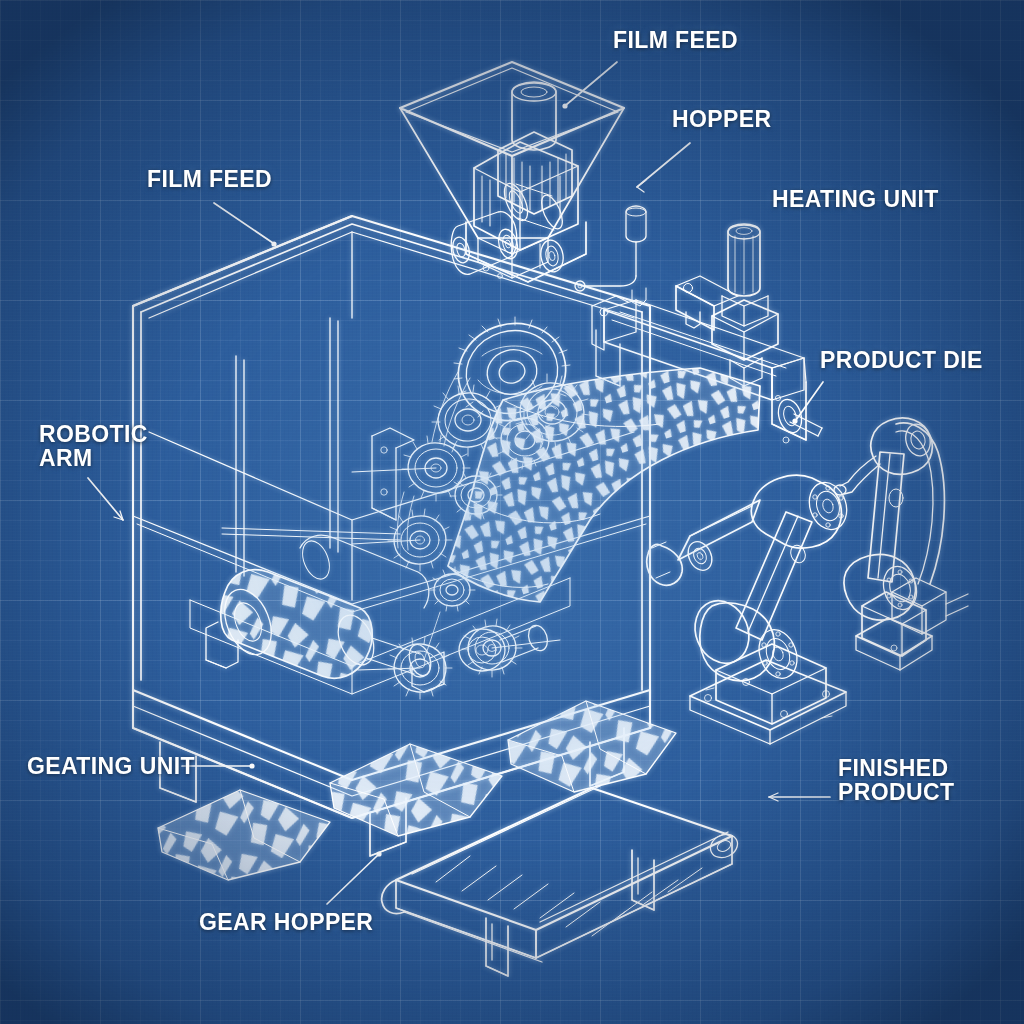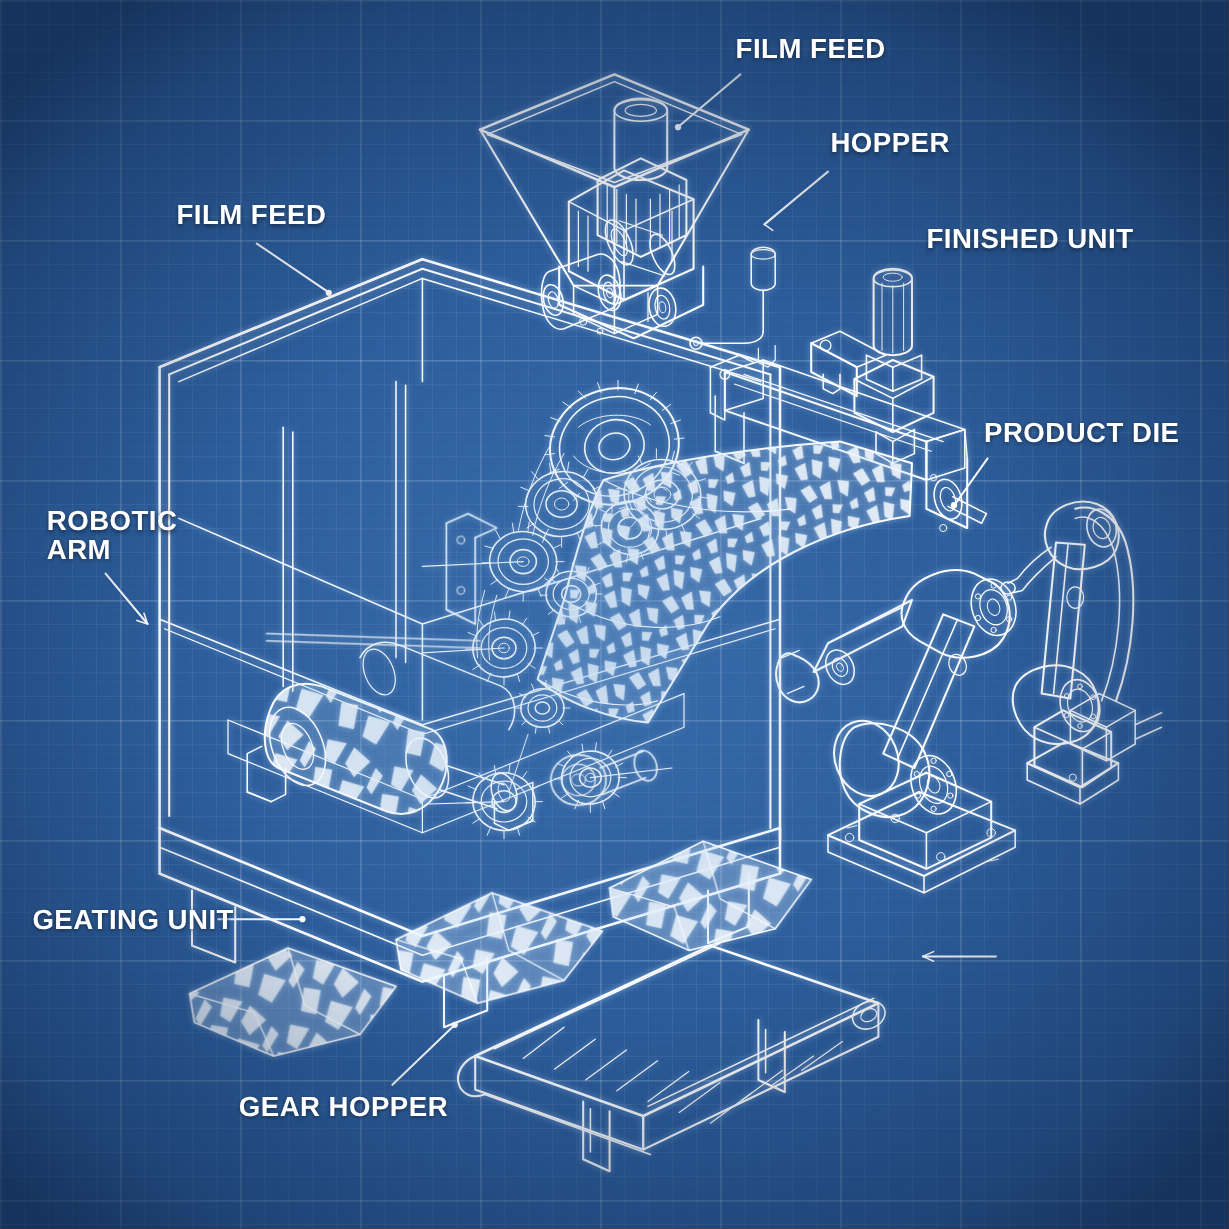--- a/index.html
+++ b/index.html
@@ -81,21 +81,21 @@
     color: #ffffff;
     font-weight: bold;
     font-size: 23px;
     line-height: 1.04;
     letter-spacing: 0.4px;
     white-space: pre-line;
     text-shadow: 0 1px 4px rgba(6,22,46,.85), 0 0 10px rgba(150,195,240,.30);
     pointer-events: auto;
   }
   .lbl-film-feed-top   { left: 613px; top: 29px; }
-  .lbl-hopper          { left: 692px; top: 108px; }
+  .lbl-hopper          { left: 672px; top: 108px; }
   .lbl-heating-unit    { left: 772px; top: 188px; }
   .lbl-cutting-die     { left: 820px; top: 349px; }
   .lbl-film-feed-left  { left: 147px; top: 168px; }
   .lbl-robotic-arm     { left: 14px;  top: 423px; margin-left: 25px; }
   .lbl-geating-unit    { left: 27px;  top: 755px; }
   .lbl-gear-train      { left: 199px; top: 911px; }
   .lbl-finished-product{ left: 838px; top: 757px; }
 </style>
 </head>
 <body>
@@ -716,21 +716,23 @@
 
       <path class="ln w17" d="M830 797 L769 797"></path>
       <path class="ln w13" d="M769 797 L778 793 M769 797 L778 801"></path>
     </g>
   </svg>
 
   <div class="bp-vignette"></div>
 
   <div class="label lbl-film-feed-top">FILM FEED</div>
   <div class="label lbl-hopper">HOPPER</div>
-  <div class="label lbl-heating-unit">FINISHED UNIT</div>
+  <div class="label lbl-heating-unit">HEATING UNIT</div>
   <div class="label lbl-cutting-die">PRODUCT DIE</div>
   <div class="label lbl-film-feed-left">FILM FEED</div>
   <div class="label lbl-robotic-arm">ROBOTIC
 ARM</div>
   <div class="label lbl-geating-unit">GEATING UNIT</div>
   <div class="label lbl-gear-train">GEAR HOPPER</div>
+  <div class="label lbl-finished-product">FINISHED
+PRODUCT</div>
 
 </div>
 
 </body></html>

